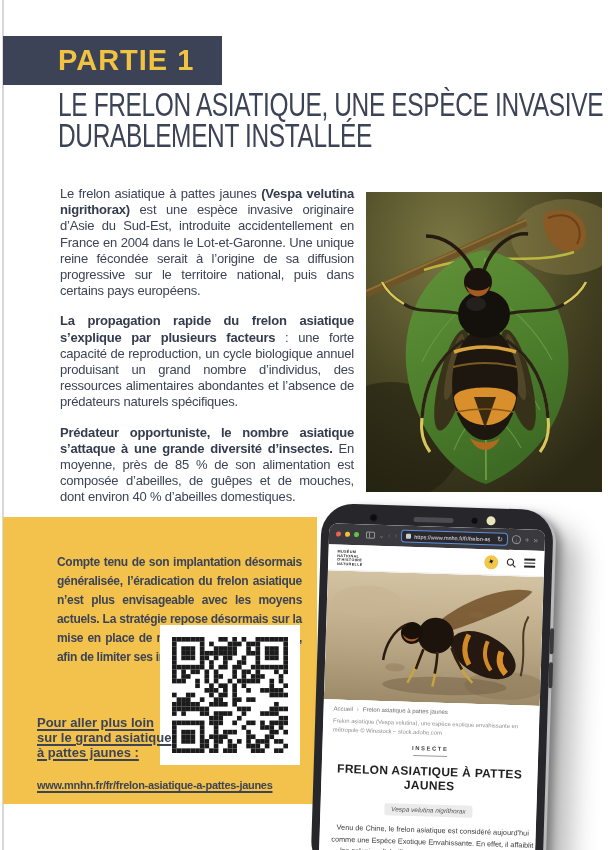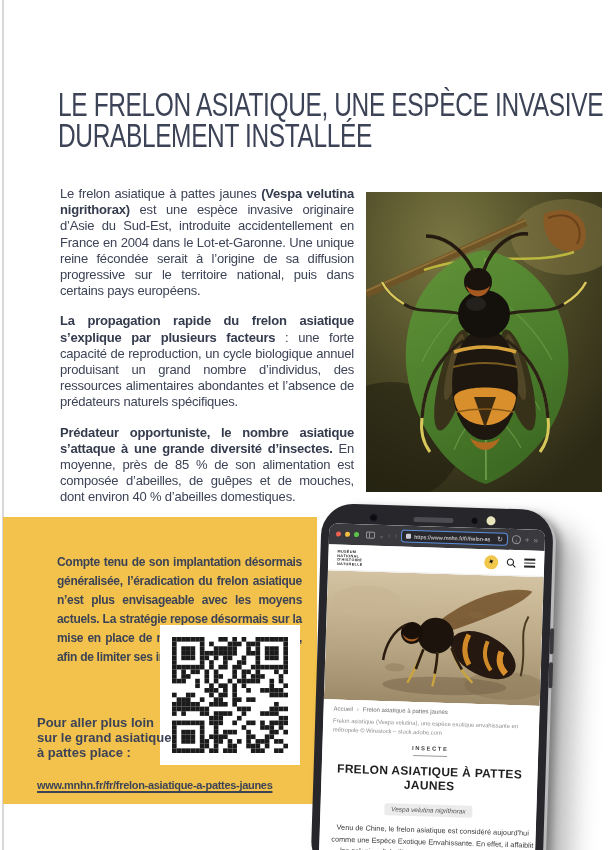--- a/index.html
+++ b/index.html
@@ -51,21 +51,21 @@
     text-align:justify; color:#3d4356;
   }
   .qr-box {
     position:absolute; left:157px; top:108px; width:140px; height:140px;
     background:#ffffff; padding:12px;
   }
   .link-intro {
     position:absolute; left:34px; top:198px; width:160px;
     font-size:13px; font-weight:bold; line-height:15px; color:#3d4356;
   }
-  .link-intro span { text-decoration-thickness:1.5px; text-underline-offset:2px;margin-top:28px; }
+  .link-intro span { text-decoration:underline; text-decoration-thickness:1.5px; text-underline-offset:2px;margin-top:28px; }
   .callout-url {
     position:absolute; left:34px; top:262px; width:276px;
     font-size:11px; font-weight:bold; letter-spacing:-0.3px; color:#3d4356;
     text-decoration-thickness:1.5px; text-underline-offset:2px;
     white-space:nowrap;
   }
 
   
   .phone {
     position:absolute; left:322px; top:503px; width:232px; height:370px;
@@ -132,20 +132,23 @@
   .pill-wrap { text-align:center; margin-top:6px; }
   .sci-pill { display:inline-block; background:#ebebeb; border-radius:2px; padding:2.5px 7px; font-size:6.5px; font-style:italic; color:#555; }
   .intro { margin:8px auto 0; width:206px; text-align:center; font-size:7.3px; line-height:1.55; color:#3a3a3a; }
 </style>
 </head>
 <body>
 
 <div class="page">
   <div class="page-edge"></div>
 
+  <div class="partie-box">
+    <span>PARTIE 1</span>
+  </div>
   <div class="main-title">
     <span>LE FRELON ASIATIQUE, UNE ESPÈCE INVASIVE</span><br>
     <span>DURABLEMENT INSTALLÉE</span>
   </div>
 
   <div class="article">
     <p><span>Le frelon asiatique à pattes jaunes </span><b>(Vespa velutina nigrithorax)</b><span> est une espèce invasive originaire d’Asie du Sud-Est, introduite accidentellement en France en 2004 dans le Lot-et-Garonne. Une unique reine fécondée serait à l’origine de sa diffusion progressive sur le territoire national, puis dans certains pays européens.</span></p>
     <p><b>La propagation rapide du frelon asiatique s’explique par plusieurs facteurs</b><span> : une forte capacité de reproduction, un cycle biologique annuel produisant un grand nombre d’individus, des ressources alimentaires abondantes et l’absence de prédateurs naturels spécifiques.</span></p>
     <p><b>Prédateur opportuniste, le nombre asiatique s’attaque à une grande diversité d’insectes.</b><span> En moyenne, près de 85 % de son alimentation est composée d’abeilles, de guêpes et de mouches, dont environ 40 % d’abeilles domestiques.</span></p>
   </div>
@@ -532,21 +535,21 @@
           <rect x="60.32" y="111.36" width="4.64" height="4.64"></rect>
           <rect x="78.88" y="111.36" width="4.64" height="4.64"></rect>
           <rect x="83.52" y="111.36" width="4.64" height="4.64"></rect>
           <rect x="88.16" y="111.36" width="4.64" height="4.64"></rect>
           <rect x="102.08" y="111.36" width="4.64" height="4.64"></rect>
           <rect x="106.72" y="111.36" width="4.64" height="4.64"></rect>
         </svg></div>
     <div class="link-intro">
       <span>Pour aller plus loin</span><br>
       <span>sur le grand asiatique</span><br>
-      <span>à pattes place :</span>
+      <span>à pattes jaunes :</span>
     </div>
     <a class="callout-url" href="#">www.mnhn.fr/fr/frelon-asiatique-a-pattes-jaunes</a>
   </div>
 
   <div class="phone">
     <div class="phone-camera"></div>
     <div class="phone-speaker"></div>
     <div class="phone-dot"></div>
     <div class="phone-led"></div>
     <div class="side-btn" style="top:118px"></div>

